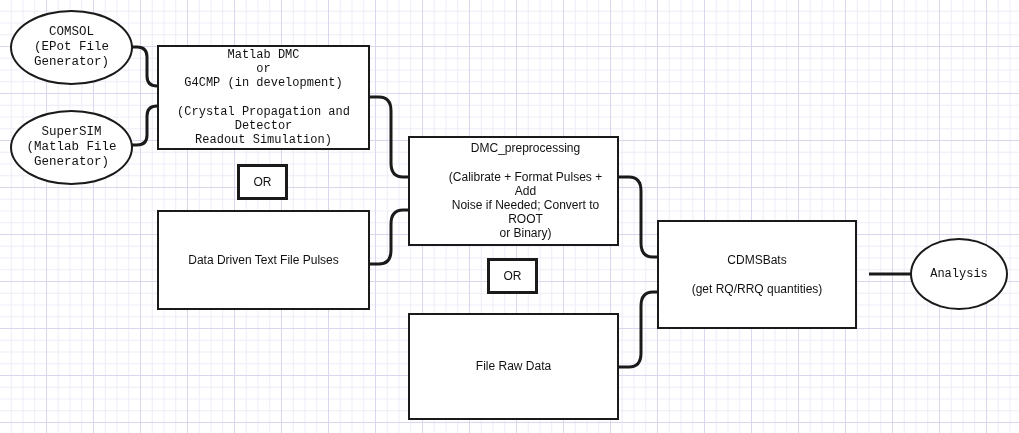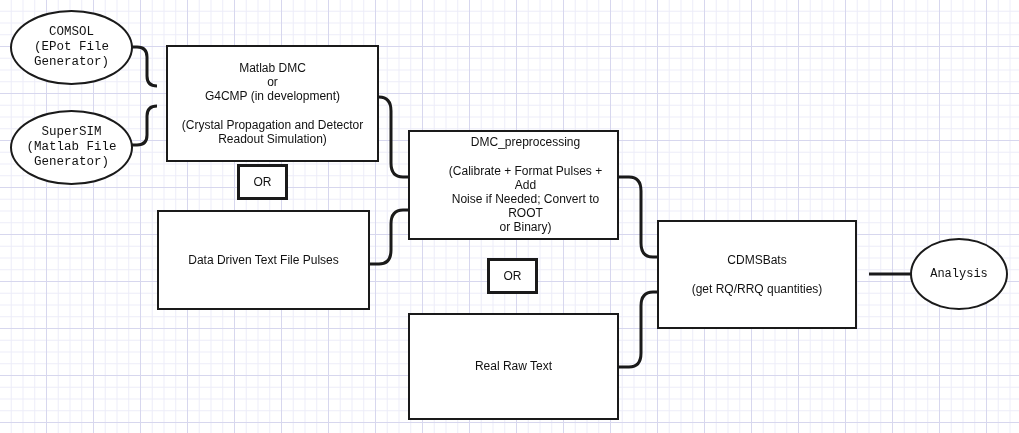--- a/index.html
+++ b/index.html
@@ -93,51 +93,51 @@
 (EPot File
 Generator)</span>
   </div>
 
   <div class="node ellipse fs13" style="left:10px; top:110px; width:123px; height:75px;">
     <span class="txt">SuperSIM
 (Matlab File
 Generator)</span>
   </div>
 
-  <div class="node box fs12" style="left:166px; top:45px; width:213px; height:117px;">
+  <div class="node box fs12" style="left:157px; top:45px; width:213px; height:105px;font-family:Liberation Mono, monospace;">
     <span class="txt">Matlab DMC
 or
 G4CMP (in development)
 
 (Crystal Propagation and Detector
 Readout Simulation)</span>
   </div>
 
   <div class="node box small-box fs12" style="left:237px; top:164px; width:51px; height:36px;">
     <span class="txt">OR</span>
   </div>
 
   <div class="node box fs12" style="left:157px; top:210px; width:213px; height:100px;">
     <span class="txt">Data Driven Text File Pulses</span>
   </div>
 
-  <div class="node box fs12" style="left:408px; top:130px; width:211px; height:110px;padding-left:24px;">
+  <div class="node box fs12" style="left:408px; top:136px; width:211px; height:110px;padding-left:24px;">
     <span class="txt">DMC_preprocessing
 
 (Calibrate + Format Pulses + Add
 Noise if Needed; Convert to ROOT
 or Binary)</span>
   </div>
 
   <div class="node box small-box fs12" style="left:487px; top:258px; width:51px; height:36px;">
     <span class="txt">OR</span>
   </div>
 
   <div class="node box fs12" style="left:408px; top:313px; width:211px; height:107px;">
-    <span class="txt">Real Raw Text</span>
+    <span class="txt">File Raw Data</span>
   </div>
 
   <div class="node box fs12" style="left:657px; top:220px; width:200px; height:109px;">
     <span class="txt">CDMSBats
 
 (get RQ/RRQ quantities)</span>
   </div>
 
   <div class="node ellipse fs12" style="left:910px; top:238px; width:98px; height:72px;">
     <span class="txt">Analysis</span>

